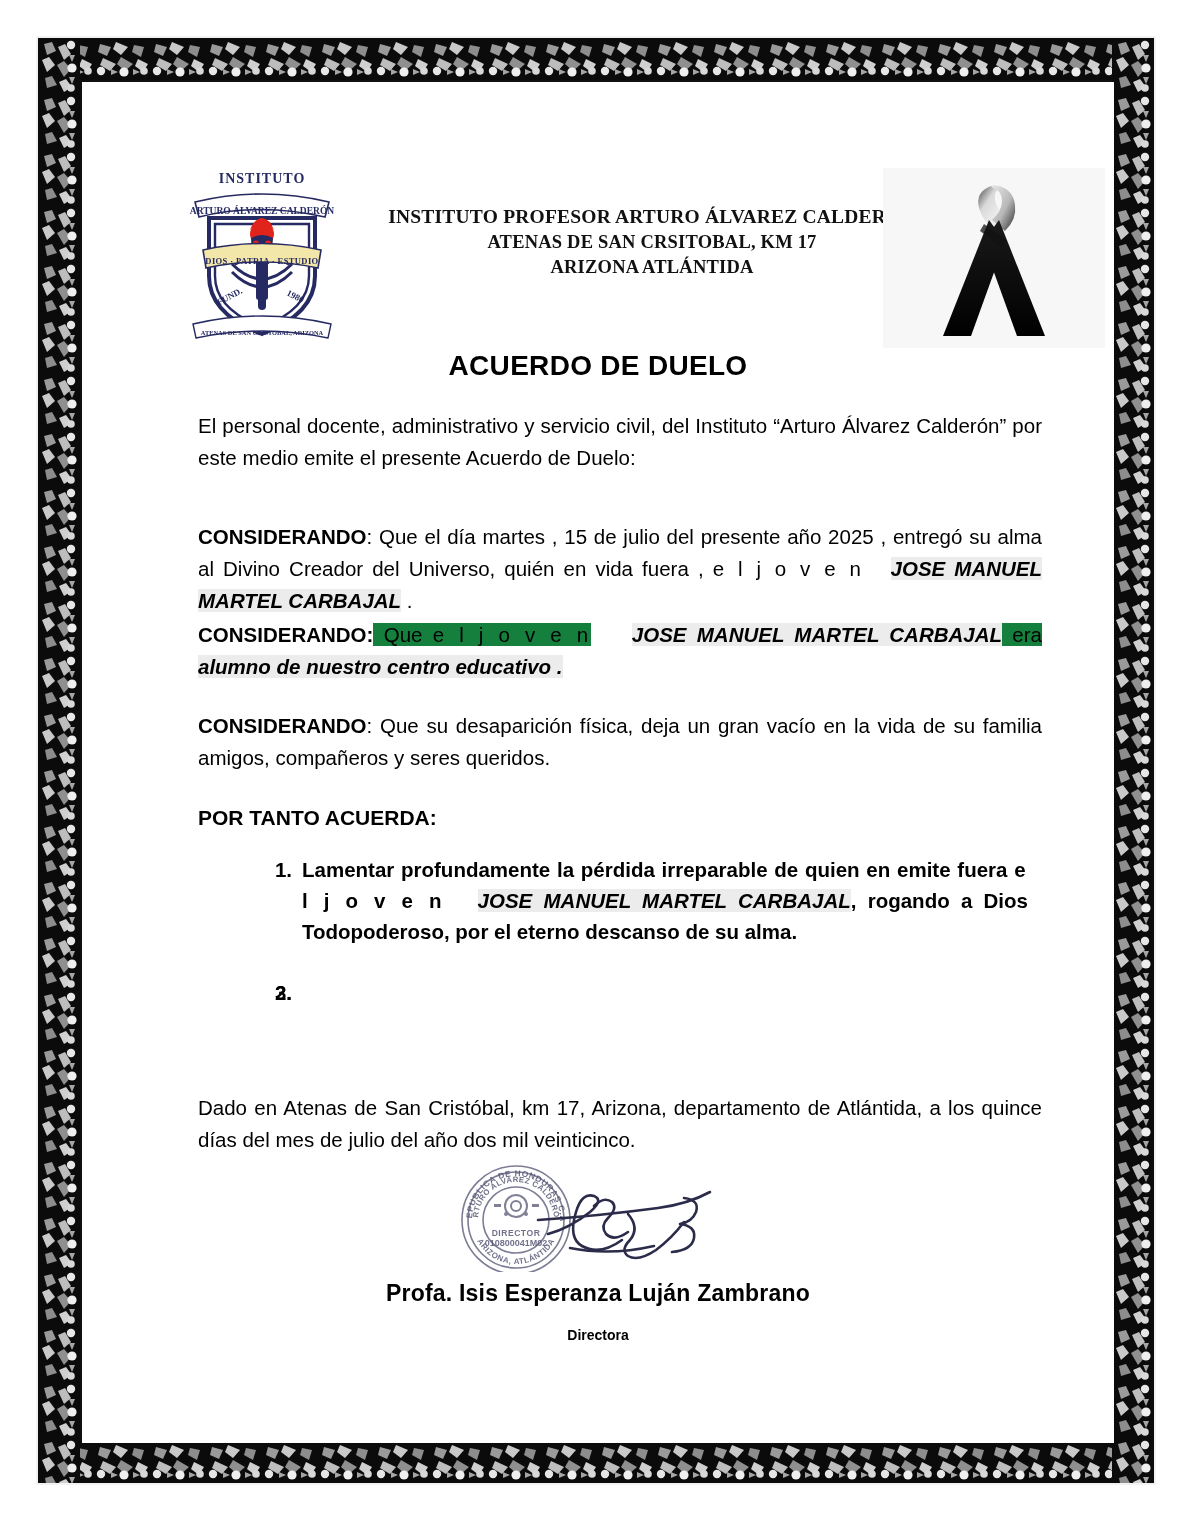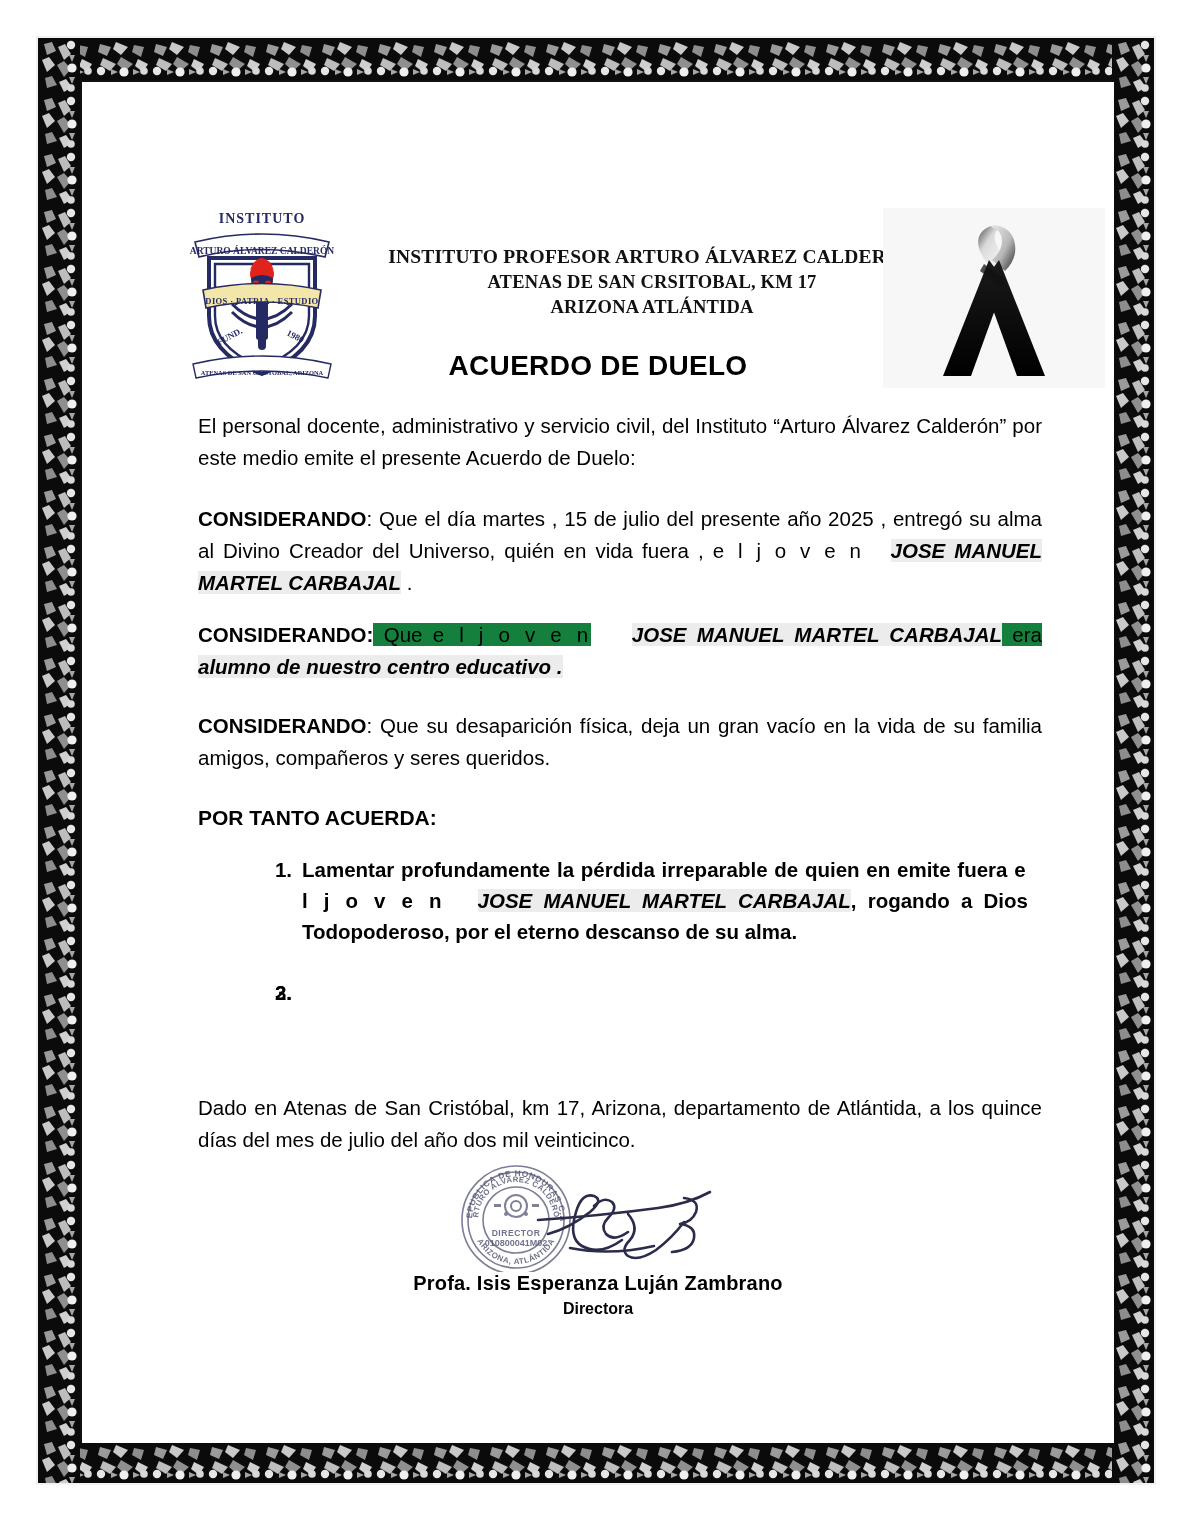--- a/index.html
+++ b/index.html
@@ -33,21 +33,21 @@
 
   #paper {
     position:absolute; left:44px; top:44px;
     width:1032px; height:1361px;
     background:#ffffff;
     overflow:hidden;
   }
 
   
   #header-row {
-    position:absolute; left:0; top:0; width:100%; height:190px;margin-top:40px;
+    position:absolute; left:0; top:0; width:100%; height:190px;
   }
   #crest {
     position:absolute; left:105px; top:86px; width:150px; height:178px;
   }
   #crest svg { display:block; }
 
   #header-title {
     position:absolute; left:290px; top:122px; width:560px;
     text-align:center;
     font-family:"Liberation Serif", serif;
@@ -85,21 +85,21 @@
   }
   .para b { font-weight:bold; }
   .hl {
     background:#ececec;
     font-style:italic; font-weight:bold;
   }
   .hl-plain { background:#15803d; }
   .sp { letter-spacing:2.4px; }
 
   #p-intro   { top:328px; }
-  #p-cons1   { top:421px; }
+  #p-cons1   { top:439px; }
   #p-cons2   { top:537px; }
   #p-cons3   { top:628px; }
   #p-acuerda { top:720px; font-weight:bold; font-size:21px; }
 
   #ol-wrap {
     position:absolute; left:176px; top:772px; width:770px;
   }
   .li {
     position:relative;
     padding-left:44px;
@@ -122,27 +122,27 @@
   
   #sig-block {
     position:absolute; left:0; top:1080px; width:100%;
     text-align:center;
   }
   #stamp-sig {
     position:relative; width:400px; height:110px; margin:0 auto;
   }
   #stamp-sig svg { position:absolute; left:0; top:0; }
   #sig-name {
-    margin-top:0;
-    font-size:20px; font-weight:bold; letter-spacing:.2px;
+    margin-top:8px;
+    font-size:23px; font-weight:bold; letter-spacing:.2px;
     position:relative; z-index:3;
   }
   #sig-role {
-    margin-top:5px;
-    font-size:16px; font-weight:bold;
+    margin-top:20px;
+    font-size:14px; font-weight:bold;
   }
 </style>
 </head>
 <body>
 
 <div id="page">
 
   <div id="border-frame">
 
     <div class="border-band band-top">

